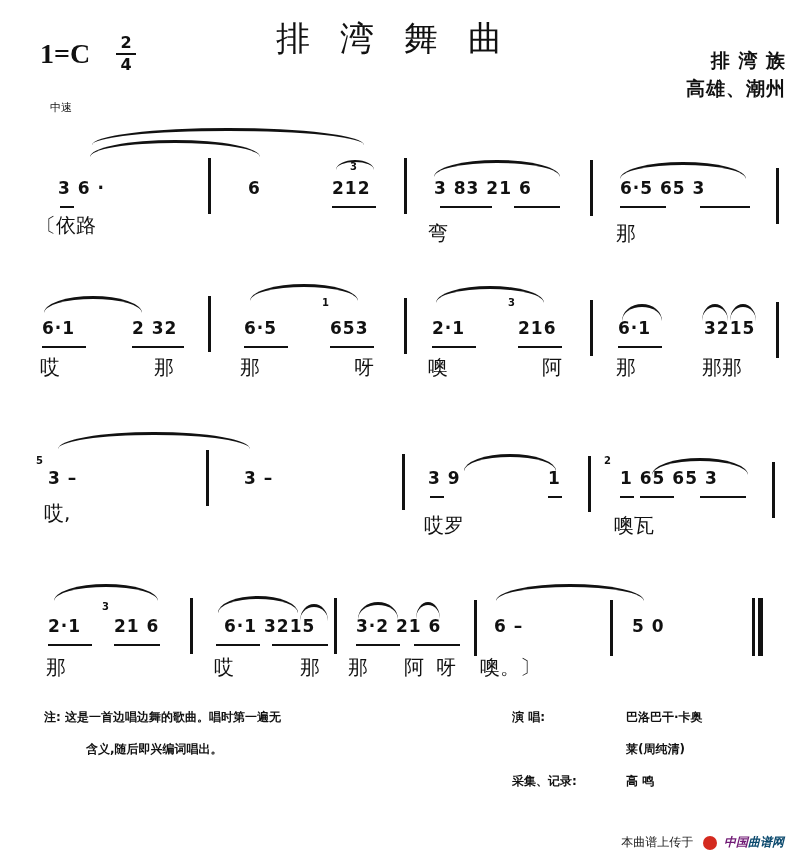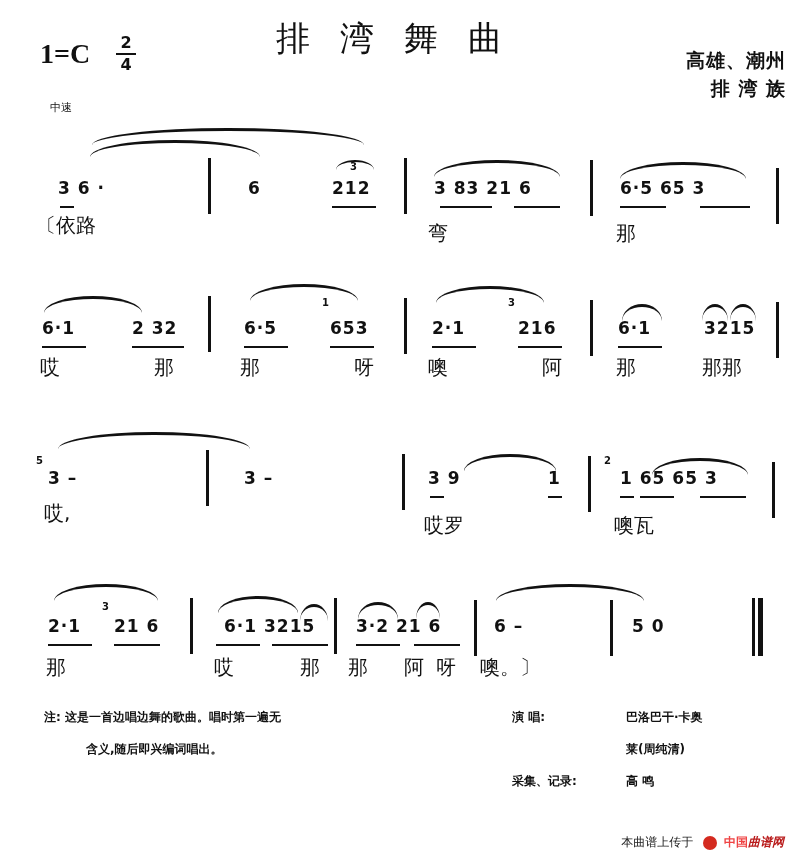--- a/index.html
+++ b/index.html
@@ -13,37 +13,37 @@
   .origin { right:18px; top:46px; font-size:19px; font-weight:bold; line-height:28px; text-align:right; letter-spacing:1px; }
   .tempo { left:50px; top:100px; font-size:11px; font-weight:normal; }
   .note { font-family:"DejaVu Sans","Liberation Sans",sans-serif; font-size:17px; font-weight:bold; letter-spacing:1px; }
   .lyr { font-size:20px; font-family:"DejaVu Sans",sans-serif; }
   .bar { width:3px; background:#111; }
   .slur { border-top:3px solid #111; border-radius:50% 50% 0 0 / 100% 100% 0 0; height:14px; }
   .ul { border-top:2px solid #111; height:0; }
   .grace { font-size:10px; font-weight:bold; line-height:9px; }
   .note-text { font-size:12px; font-weight:bold; line-height:30px; }
   .footer { right:20px; top:834px; font-size:12px; color:#222; }
-  .footer .brand { color:#ef4444; font-weight:bold; }
-  .footer .brand2 { color:#b91c1c; font-weight:bold; font-style:italic; }
+  .footer .brand { color:#701a75; font-weight:bold; font-style:italic; }
+  .footer .brand2 { color:#0c4a6e; font-weight:bold; font-style:italic; }
   .logo { display:inline-block; width:14px; height:14px; border-radius:50%; background:#d42a1f; vertical-align:middle; margin:0 3px 0 6px; }
 </style>
 </head>
 <body>
 
 <div class="abs title">排湾舞曲</div>
 <div class="abs key">1=C</div>
 <div class="abs meter">
   <div>2</div>
   <div class="ln"></div>
   <div>4</div>
 </div>
 <div class="abs origin">
+  <div>排 湾 族</div>
   <div>高雄、潮州</div>
-  <div>排 湾 族</div>
 </div>
 <div class="abs tempo">中速</div>
 
 <div>
   <div class="abs slur" style="left:92px;top:128px;width:272px;"></div>
   <div class="abs slur" style="left:90px;top:140px;width:170px;"></div>
   <div class="abs note" style="left:58px;top:178px;">3 6 ·</div>
   <div class="abs ul" style="left:60px;top:206px;width:14px;"></div>
   <div class="abs lyr" style="left:36px;top:212px;">〔依路</div>
   <div class="abs bar" style="left:208px;top:158px;height:56px;"></div>

